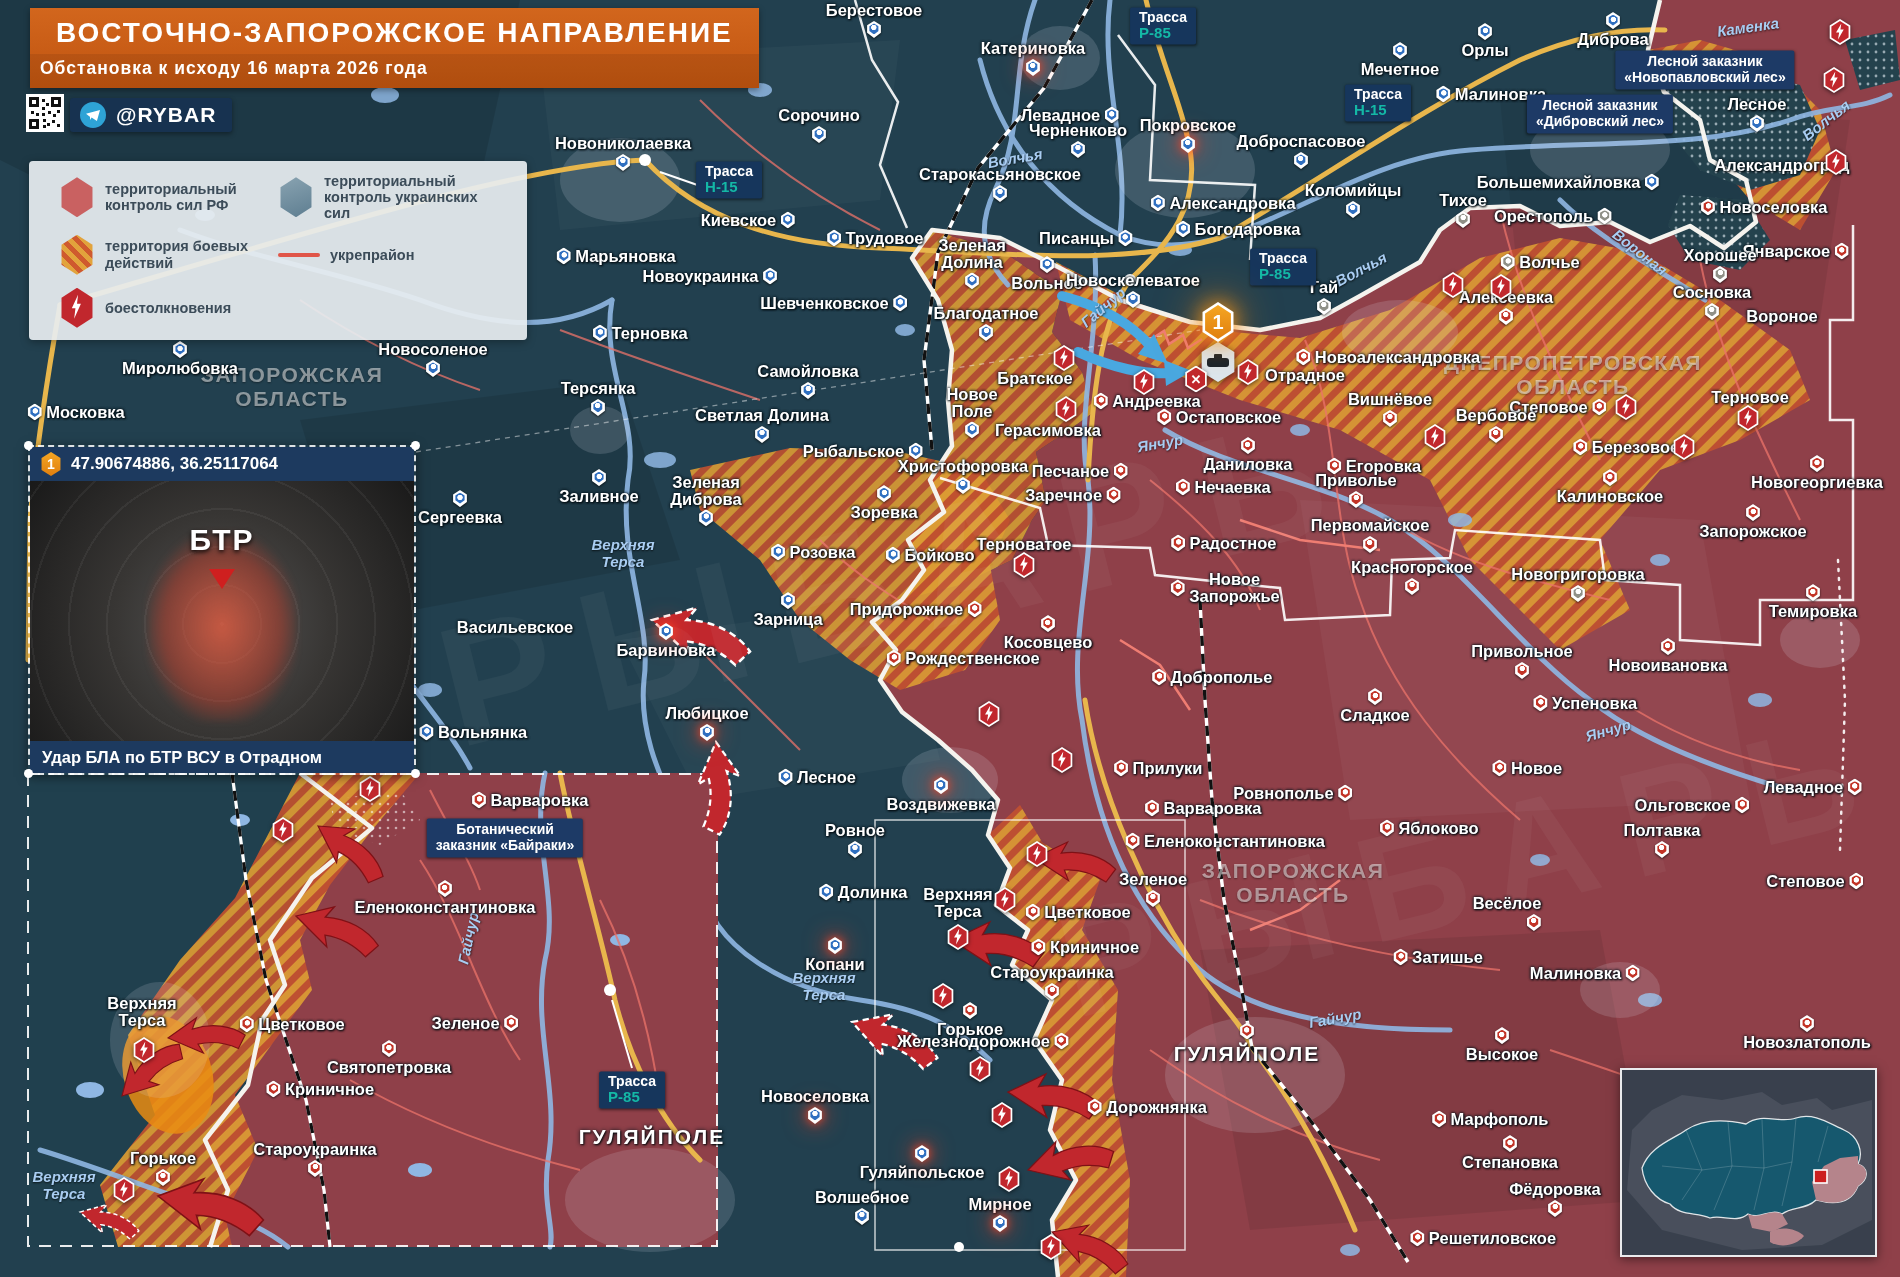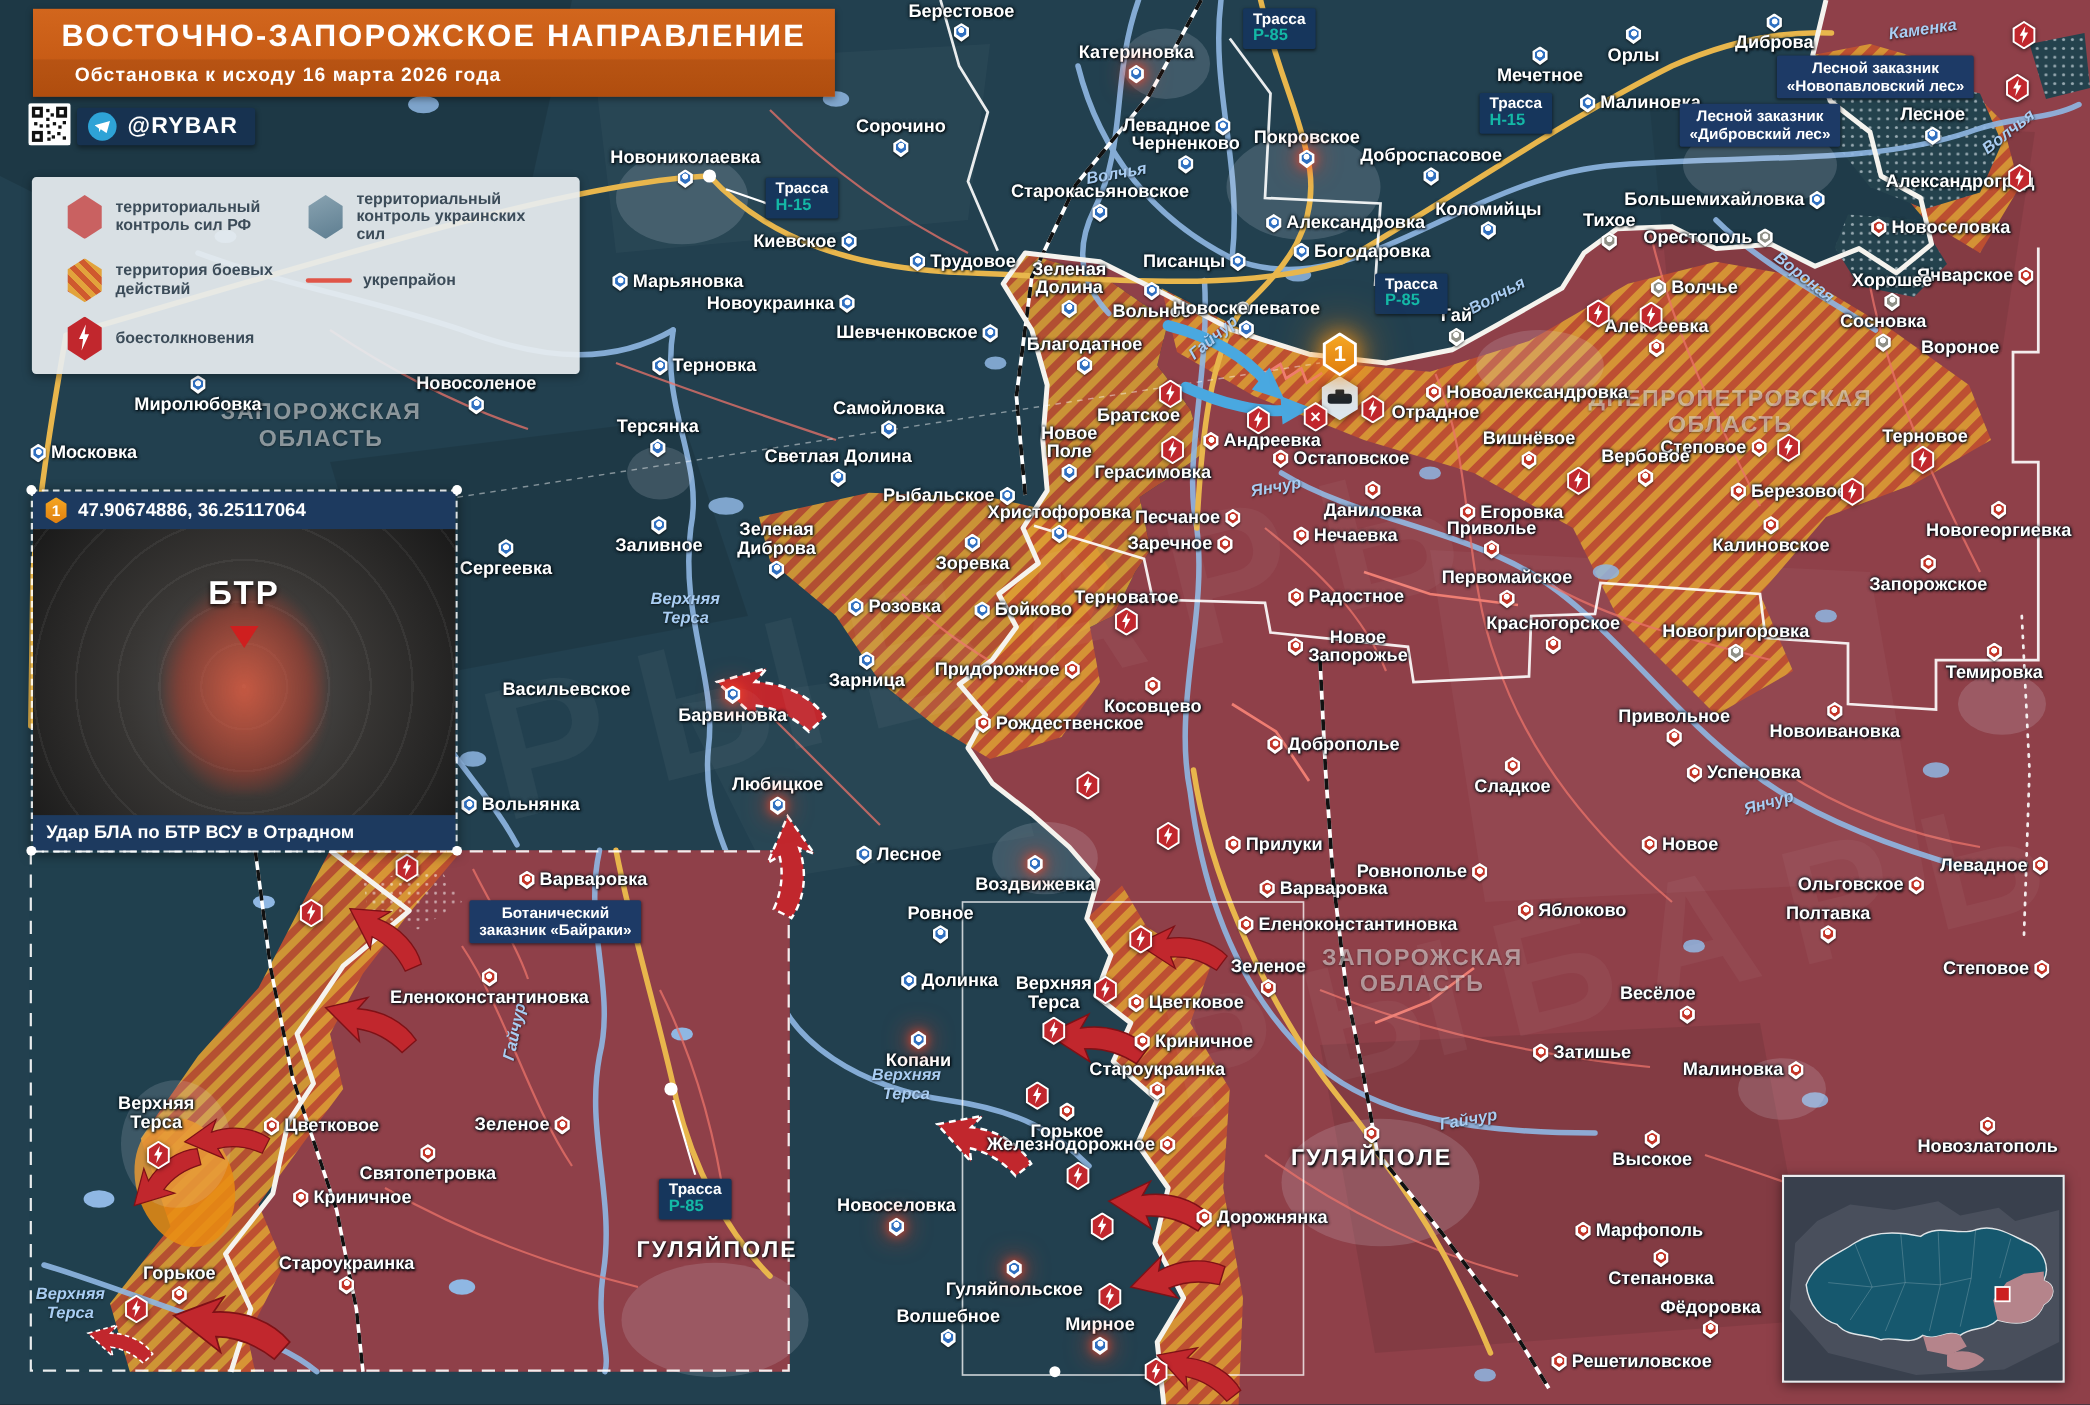--- a/index.html
+++ b/index.html
@@ -67,21 +67,21 @@
   #drone-icon::before{content:"";position:absolute;inset:0;background:#fff;
     clip-path:polygon(50% 0,93% 25%,93% 75%,50% 100%,7% 75%,7% 25%);}
   #drone-icon::after{content:"";position:absolute;inset:2px;background:#c1272d;
     clip-path:polygon(50% 0,93% 25%,93% 75%,50% 100%,7% 75%,7% 25%);}
   #drone-icon b{position:absolute;inset:0;z-index:2;color:#fff;font-size:13px;display:flex;
     align-items:center;justify-content:center;}
   
   #titlebox{position:absolute;left:30px;top:8px;z-index:10;background:linear-gradient(#d2661d,#c05410);
     box-shadow:0 2px 6px rgba(0,0,0,.4);min-width:700px;}
   #titlebox h1{margin:0;padding:9px 26px 5px;color:#fff;font-size:28px;letter-spacing:2px;white-space:nowrap;}
-  #titlebox .sub{padding:4px 38px 9px;color:#fff;font-size:17.5px;font-weight:bold;letter-spacing:1px;
+  #titlebox .sub{padding:4px 10px 9px;color:#fff;font-size:17.5px;font-weight:bold;letter-spacing:1px;
     background:rgba(0,0,0,.08);}
   #rybar{position:absolute;left:70px;top:98px;z-index:10;display:flex;align-items:center;gap:10px;
     background:#173250;border-radius:3px;padding:4px 16px 4px 10px;box-shadow:0 2px 5px rgba(0,0,0,.4);}
   #rybar .tg{width:26px;height:26px;border-radius:50%;background:#2ea3d6;position:relative;}
   #rybar .tg::before{content:"";position:absolute;left:6px;top:8px;width:14px;height:11px;background:#fff;
     clip-path:polygon(0 35%,100% 0,78% 100%,40% 68%,30% 92%,28% 62%);}
   #rybar .rb{color:#fff;font-weight:bold;font-size:21px;letter-spacing:1px;}
   #qr{position:absolute;left:26px;top:94px;width:38px;height:38px;z-index:10;background:#fff;border-radius:2px;}
   
   #legend{position:absolute;left:29px;top:161px;width:438px;z-index:9;background:rgba(231,237,240,.93);
@@ -526,21 +526,21 @@
         <span class="tl">Решетиловское</span>
       </div>
       <div class="town sb" style="left: 819px; top: 125px;">
         <span class="tl">Сорочино</span>
         <span class="pin ua"></span>
       </div>
       <div class="town sb" style="left: 623px; top: 153px;">
         <span class="tl">Новониколаевка</span>
         <span class="pin ua"></span>
       </div>
-      <div class="town sr" style="left: 732px; top: 220px;">
+      <div class="town sr" style="left: 748px; top: 220px;">
         <span class="tl">Киевское</span>
         <span class="pin ua"></span>
       </div>
       <div class="town sl" style="left: 875px; top: 238px;">
         <span class="pin ua"></span>
         <span class="tl">Трудовое</span>
       </div>
       <div class="town sl" style="left: 616px; top: 256px;">
         <span class="pin ua"></span>
         <span class="tl">Марьяновка</span>

